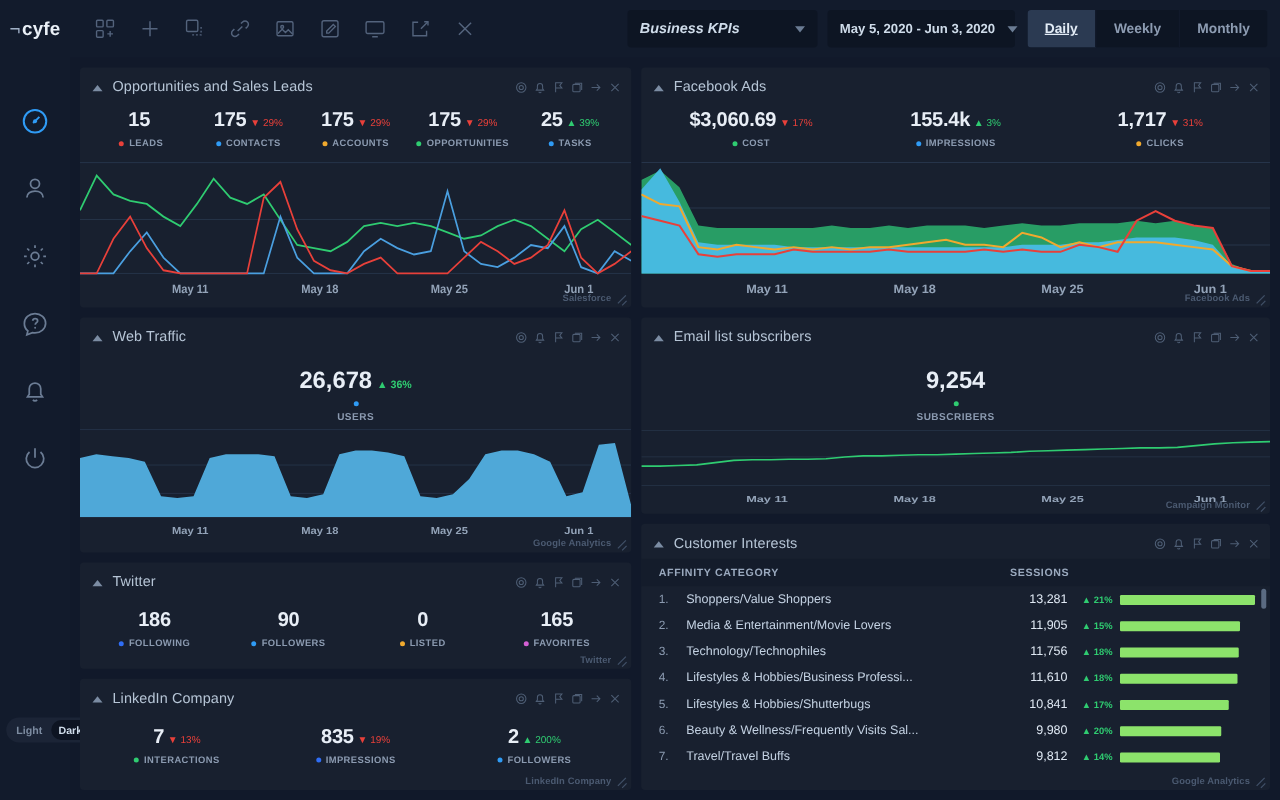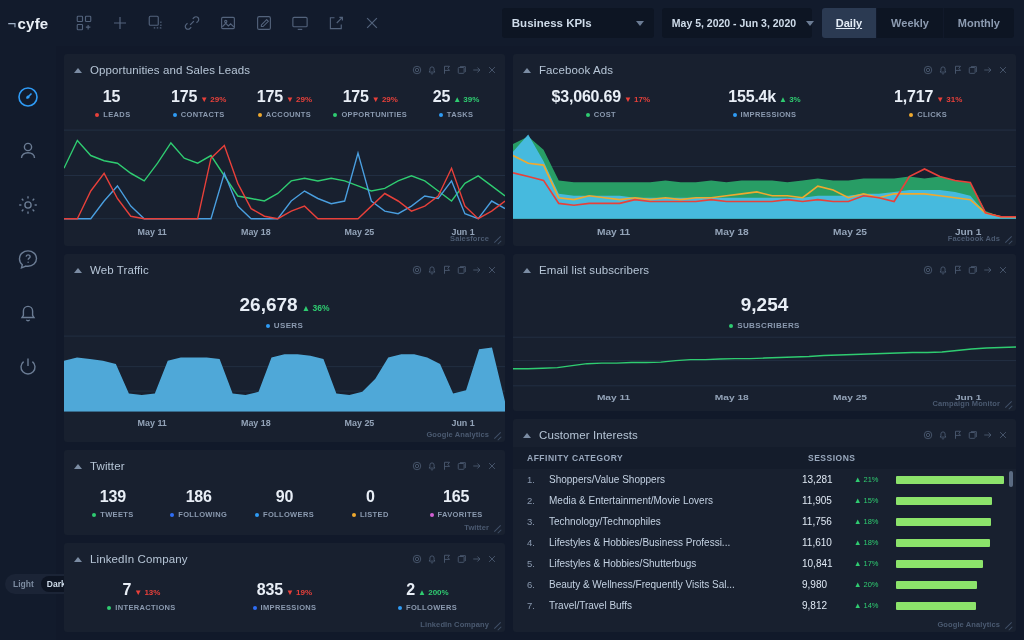--- a/index.html
+++ b/index.html
@@ -55,21 +55,21 @@
   .spacer { flex: 1; }
 
   .select {
     background: #0d1523; border: none; border-radius: 3px; height: 30px;
     display: flex; align-items: center; padding: 0 10px; gap: 10px;
     cursor: pointer; margin-left: 8px;
   }
   .select .lbl { font-size: 11.5px; font-weight: 700; color: #cfdcea; white-space: nowrap; }
   .select .caret { width: 0; height: 0; border-left: 4px solid transparent;
     border-right: 4px solid transparent; border-top: 5px solid #6b7c94; margin-left: auto; }
-  #sel-dashboard { width: 152px; }
+  #sel-dashboard { width: 152px; font-style: italic; }
   #sel-period { width: 112px; }
   #sel-range { width: 150px; }
   #sel-range .lbl, #sel-period .lbl { font-weight: 700; font-size: 10.5px; }
 
   .seg { display: flex; margin-left: 10px; border-radius: 3px; overflow: hidden; height: 30px; }
   .seg div {
     background: #0d1523; color: #8d9cb2; font-size: 11px; font-weight: 700;
     padding: 0 14px; display: flex; align-items: center; cursor: pointer;
     border-right: 1px solid #11192a;
   }
@@ -108,53 +108,53 @@
     content:""; position:absolute; right:0; background:#415068; height:1px; transform: rotate(-45deg);
   }
   .grip:before { width: 9px; bottom: 3px; }
   .grip:after { width: 5px; bottom: 0px; right: 0; }
 
   
   .kpis { display: flex; padding: 6px 6px 2px; }
   .kpi { flex: 1; text-align: left; }
   .kpi .val-line { display: flex; align-items: baseline; justify-content: center; gap: 3px; }
   .kpi .val { font-size: 16px; font-weight: 700; color: #e8eef6; letter-spacing: -.2px; }
-  .kpi .delta { font-size: 8px; font-weight: 700; }
+  .kpi .delta { font-size: 8px; font-weight: 400; }
   .kpi .delta.up { color: #2fcc71; }
   .kpi .delta.down { color: #e8403a; }
   .kpi .lab {
     font-size: 7.5px; font-weight: 700; color: #8b9ab0; letter-spacing: .35px;
     margin-top: 4px; display: flex; align-items: center; justify-content: center; gap: 4px;
   }
   .dot { width: 4px; height: 4px; border-radius: 50%; display: inline-block; flex: 0 0 4px; }
 
   .kpi-big { text-align: center; padding: 12px 0 0; }
   .kpi-big .val-line { display: flex; align-items: baseline; justify-content: center; gap: 4px; }
   .kpi-big .val { font-size: 19px; font-weight: 700; color: #e8eef6; }
   .kpi-big .delta { font-size: 8.5px; font-weight: 700; }
   .kpi-big .delta.up { color: #2fcc71; }
   .kpi-big .lab { font-size: 8px; font-weight: 700; color: #8b9ab0; letter-spacing: .4px;
-                  margin-top: 5px; display: flex; align-items: center; justify-content: center; gap: 4px; }
+                  margin-top: 5px; display: flex; align-items: center; justify-content: center; gap: 4px; flex-direction: column; }
 
   .chart { flex: 1; position: relative; min-height: 0; }
   .chart svg { width: 100%; height: 100%; display: block; }
 
   
   .tbl-head {
     background: #141c2b; display: flex; padding: 6px 12px 6px 14px;
     font-size: 8.5px; font-weight: 700; color: #9aa9be; letter-spacing: .5px;
   }
   .tbl-head .c-cat { flex: 1; }
   .tbl-head .c-ses { width: 196px; }
   .tbl-body { flex: 1; overflow: hidden; position: relative; }
   .trow { display: flex; align-items: center; padding: 0 12px 0 14px; height: 21px; }
   .trow .c-idx { width: 22px; font-size: 9.5px; color: #8b9ab0; }
   .trow .c-cat { flex: 1; font-size: 10px; color: #c3d1e2; white-space: nowrap; overflow: hidden; }
-  .trow .c-val { width: 52px; text-align: left; font-size: 10px; color: #dfe8f3; }
-  .trow .c-dlt { width: 42px; font-size: 7.5px; font-weight: 400; color: #2fcc71; padding-right: 6px;}
+  .trow .c-val { width: 52px; text-align: right; font-size: 10px; color: #dfe8f3; }
+  .trow .c-dlt { width: 42px; text-align: right; font-size: 7.5px; font-weight: 700; color: #2fcc71; padding-right: 6px;}
   .trow .c-bar { width: 108px; }
   .bar { height: 8px; background: #8ce36b; border-radius: 1px; }
   .scrollbar { position: absolute; right: 3px; top: 2px; width: 4px; height: 16px; background: #5b6b82; border-radius: 2px; }
 </style>
 </head>
 <body>
 
 <div class="app">
 
   <div class="sidebar">
@@ -501,29 +501,20 @@
                   </svg>
                 </span>
               <span class="w-ic">
                   <svg viewBox="0 0 24 24" fill="none" stroke="currentColor" stroke-width="2">
                     <path d="M5 5l14 14M19 5L5 19"></path>
                   </svg>
                 </span>
             </div>
           </div>
           <div class="kpis" style="padding-top:10px">
-            <div class="kpi">
-              <div class="val-line">
-                  <span class="val">139</span>
-                </div>
-              <div class="lab">
-                  <i class="dot" style="background:#2fcc71"></i>
-                  <span>TWEETS</span>
-                </div>
-            </div>
             <div class="kpi">
               <div class="val-line">
                   <span class="val">186</span>
                 </div>
               <div class="lab">
                   <i class="dot" style="background:#2f6df5"></i>
                   <span>FOLLOWING</span>
                 </div>
             </div>
             <div class="kpi">

